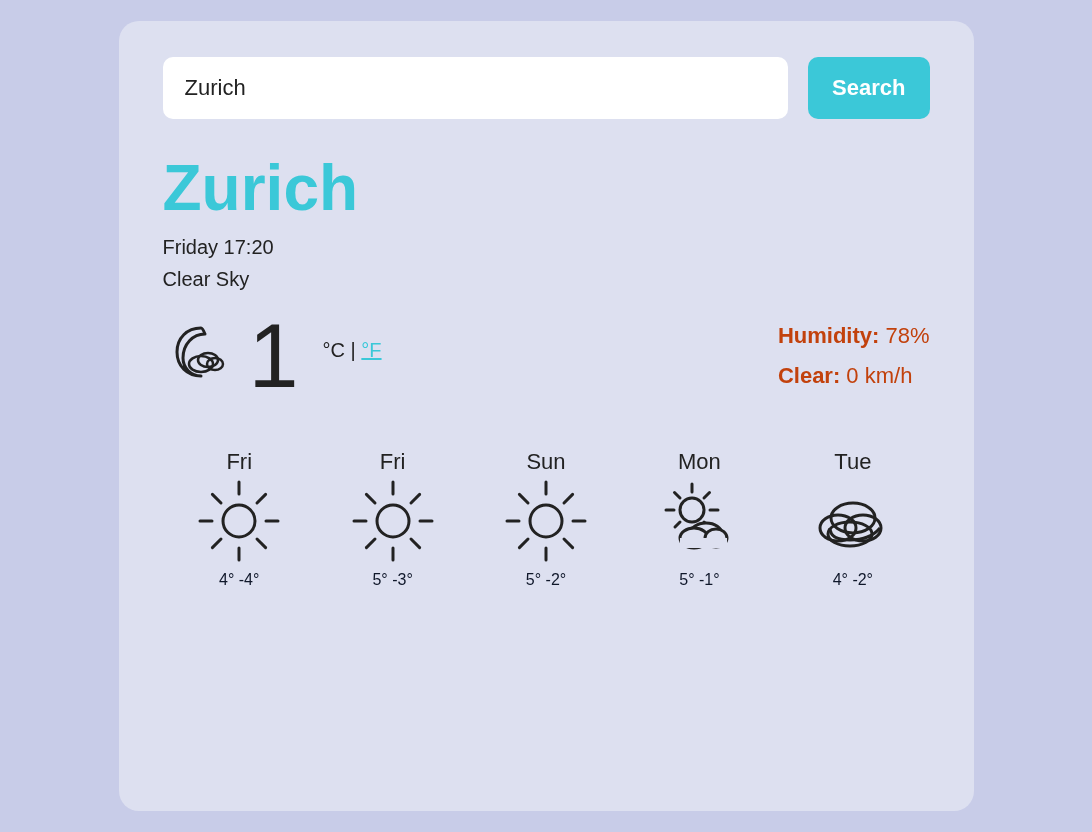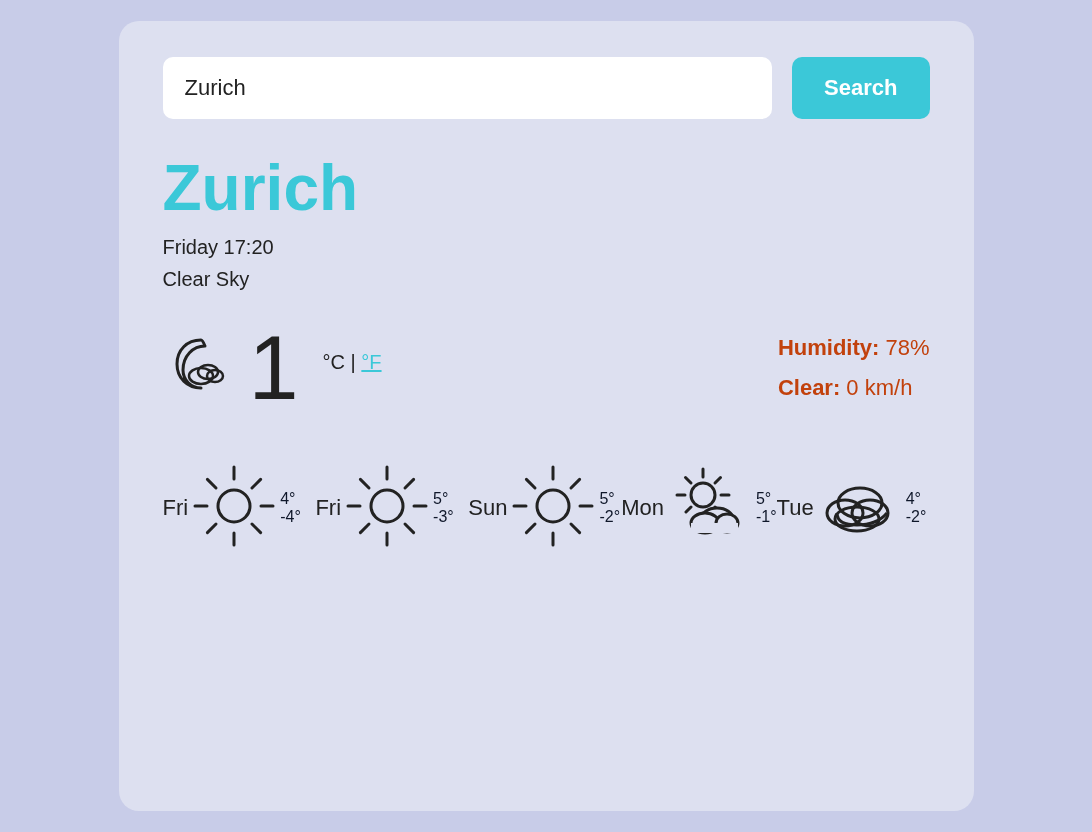--- a/index.html
+++ b/index.html
@@ -37,40 +37,40 @@
       background: #fff;
       outline: none;
       color: #222;
     }
 
     .search-button {
       background: #3bc8d8;
       color: #fff;
       border: none;
       border-radius: 10px;
-      padding: 18px 32px;
+      padding: 18px 24px;
       font-size: 22px;
       font-weight: 600;
       cursor: pointer;
       white-space: nowrap;
     }
 
     
     .city-name {
       font-size: 64px;
       font-weight: 700;
       color: #3bc8d8;
       margin-bottom: 6px;
     }
 
     .datetime {
       font-size: 20px;
       color: #222;
       line-height: 1.6;
-      margin-bottom: 28px;
+      margin-bottom: 16px;
     }
 
     
     .current-weather {
       display: flex;
       align-items: center;
       justify-content: space-between;
       margin-bottom: 48px;
     }
 
@@ -121,21 +121,21 @@
 
     
     .forecast-row {
       display: flex;
       justify-content: space-around;
       align-items: flex-start;
     }
 
     .forecast-day {
       display: flex;
-      flex-direction: row;
+      flex-direction: column;
       align-items: center;
       gap: 1px;
       flex: 1;
     }
 
     .forecast-day-label {
       font-size: 22px;
       font-weight: 400;
       color: #222;
     }

